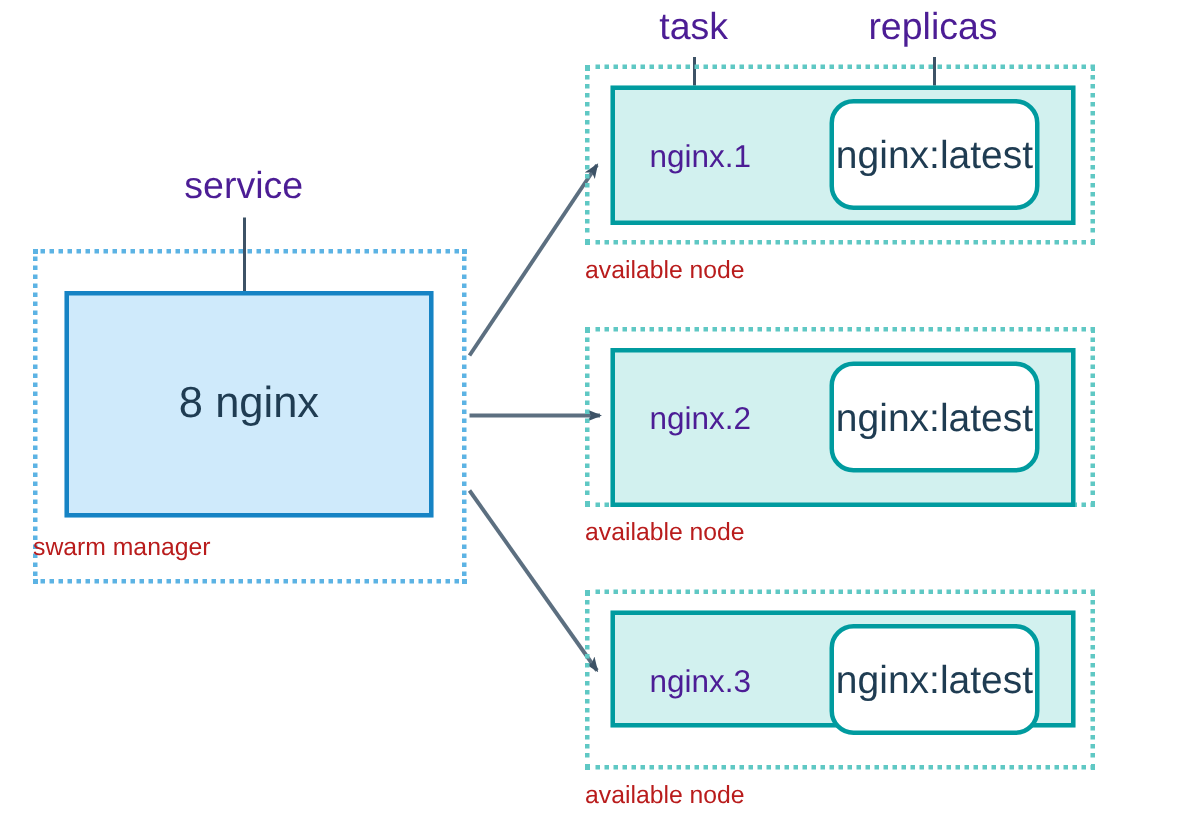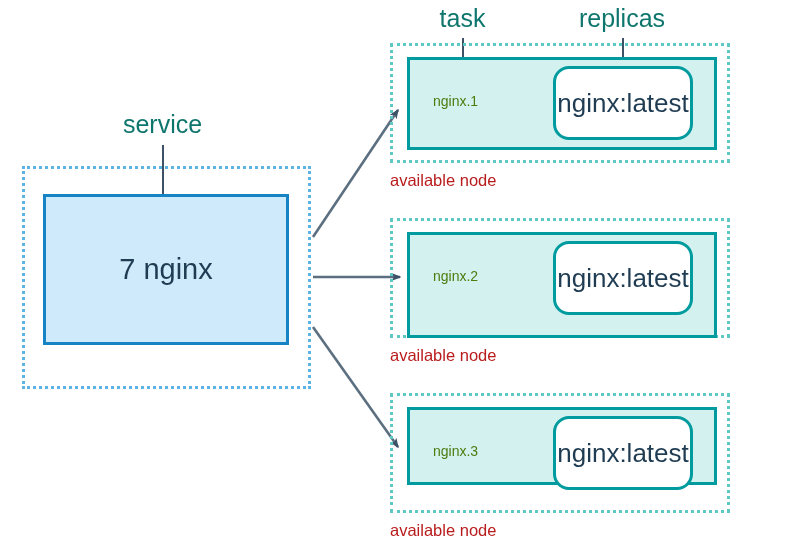--- a/index.html
+++ b/index.html
@@ -20,21 +20,21 @@
     height: 552px;
     background: #ffffff;
   }
 
   
   .abs { position: absolute; box-sizing: border-box; }
 
   
   .callout {
     font-size: 25px;
-    color: #0f766e;
+    color: #4c1d95;
     text-align: center;
     white-space: nowrap;
     line-height: 1;
   }
   .leader {
     background: #3d5266;
     width: 2px;
   }
 
   
@@ -65,22 +65,22 @@
   .dashed-teal {
     border: 3px dotted #5fc8c4;
     background: transparent;
   }
   .task-box {
     border: 3px solid #009b9f;
     background: #d2f1ef;
   }
   .task-label {
     position: absolute;
-    font-size: 14px;
-    color: #4d7c0f;
+    font-size: 21px;
+    color: #4c1d95;
     white-space: nowrap;
     line-height: 1;
   }
   .container-box {
     border: 3px solid #009b9f;
     background: #ffffff;
     border-radius: 16px;
     display: flex;
     align-items: center;
     justify-content: center;
@@ -117,24 +117,25 @@
   </svg>
 
   <div class="abs callout" style="left:95px; top:112px; width:135px;">service</div>
   <div class="abs leader" style="left:162px; top:145px; height:88px;"></div>
 
   <div class="abs dashed-blue" style="left:22px; top:166px; width:289px; height:223px;"></div>
 
   <div class="abs service-box" style="left:43px; top:194px; width:246px; height:151px;
               display:flex; align-items:center; justify-content:center;">
     <div class="service-text">
-      <div>7 nginx</div>
+      <div>8 nginx</div>
     </div>
   </div>
 
+  <div class="abs caption" style="left:22px; top:357px; width:289px;">swarm manager</div>
 
   <div class="abs callout" style="left:405px; top:6px; width:115px;">task</div>
   <div class="abs leader" style="left:462px; top:38px; height:45px;"></div>
 
   <div class="abs callout" style="left:537px; top:6px; width:170px;">replicas</div>
   <div class="abs leader" style="left:622px; top:38px; height:45px;"></div>
 
   <div class="abs dashed-teal" style="left:390px; top:43px; width:340px; height:120px;"></div>
   <div class="abs task-box" style="left:407px; top:57px; width:310px; height:93px;">
     <div class="task-label" style="left:23px; top:34px;">nginx.1</div>

